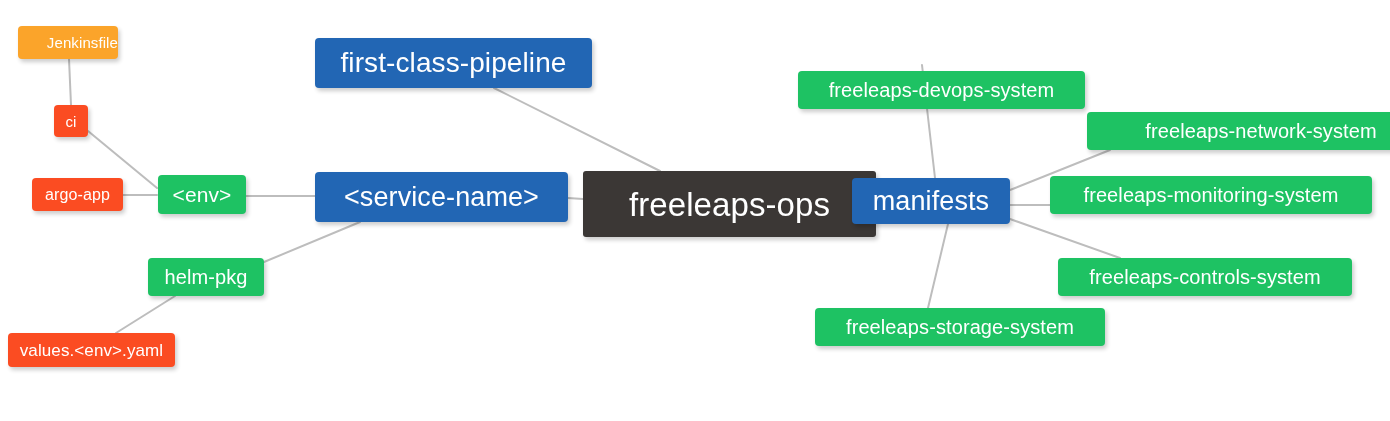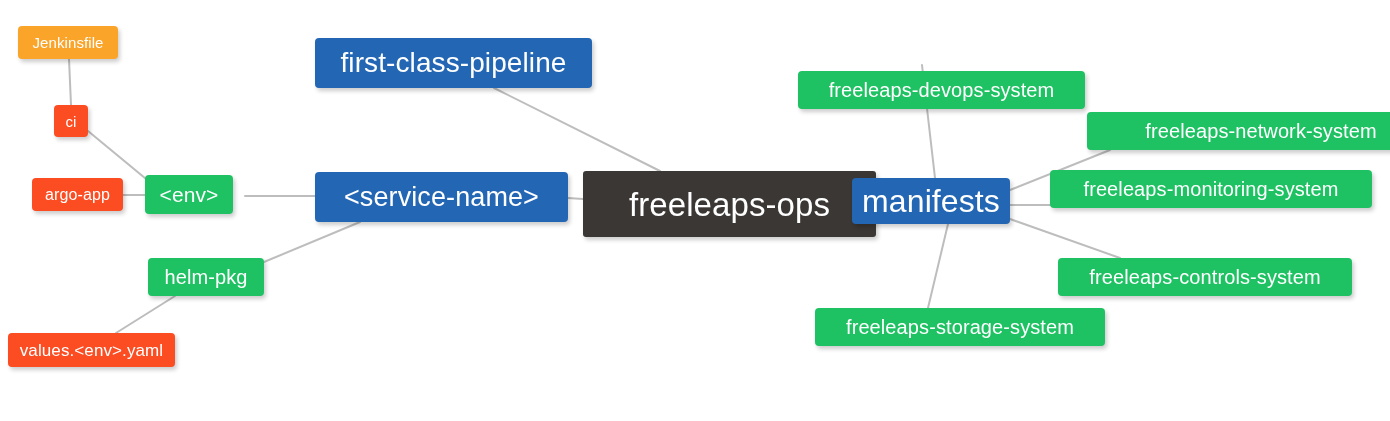--- a/index.html
+++ b/index.html
@@ -58,57 +58,57 @@
       <line x1="568" y1="198" x2="583" y2="199" stroke="#bdbdbd" stroke-width="2" stroke-linecap="round"></line>
       <line x1="494" y1="88" x2="660" y2="171" stroke="#bdbdbd" stroke-width="2" stroke-linecap="round"></line>
       <line x1="845" y1="201" x2="852" y2="201" stroke="#bdbdbd" stroke-width="2" stroke-linecap="round"></line>
       <line x1="935" y1="178" x2="922" y2="65" stroke="#bdbdbd" stroke-width="2" stroke-linecap="round"></line>
       <line x1="1010" y1="190" x2="1110" y2="150" stroke="#bdbdbd" stroke-width="2" stroke-linecap="round"></line>
       <line x1="1010" y1="205" x2="1050" y2="205" stroke="#bdbdbd" stroke-width="2" stroke-linecap="round"></line>
       <line x1="1010" y1="219" x2="1120" y2="258" stroke="#bdbdbd" stroke-width="2" stroke-linecap="round"></line>
       <line x1="948" y1="224" x2="928" y2="308" stroke="#bdbdbd" stroke-width="2" stroke-linecap="round"></line>
     </svg>
   <div id="nodes">
-      <div class="node" style="left: 18px; top: 26px; width: 100px; height: 33px; background: rgb(251, 164, 42); font-size: 15px;">
+      <div class="node" style="left: 18px; top: 26px; width: 100px; height: 33px; background: rgb(251, 164, 42); font-size: 15px; justify-content: flex-end;">
         <span>Jenkinsfile</span>
       </div>
       <div class="node" style="left: 54px; top: 105px; width: 34px; height: 32px; background: rgb(251, 76, 34); font-size: 15px;">
         <span>ci</span>
       </div>
       <div class="node" style="left: 32px; top: 178px; width: 91px; height: 33px; background: rgb(251, 76, 34); font-size: 16px;">
         <span>argo-app</span>
       </div>
-      <div class="node" style="left: 145px; top: 175px; width: 88px; height: 39px; background: rgb(30, 194, 99); font-size: 21px;">
+      <div class="node" style="left: 158px; top: 175px; width: 88px; height: 39px; background: rgb(30, 194, 99); font-size: 21px;">
         <span>&lt;env&gt;</span>
       </div>
       <div class="node" style="left: 148px; top: 258px; width: 116px; height: 38px; background: rgb(30, 194, 99); font-size: 20px;">
         <span>helm-pkg</span>
       </div>
       <div class="node" style="left: 8px; top: 333px; width: 167px; height: 34px; background: rgb(251, 76, 34); font-size: 17px;">
         <span>values.&lt;env&gt;.yaml</span>
       </div>
       <div class="node" style="left: 315px; top: 38px; width: 277px; height: 50px; background: rgb(34, 102, 180); font-size: 28px;">
         <span>first-class-pipeline</span>
       </div>
       <div class="node" style="left: 315px; top: 172px; width: 253px; height: 50px; background: rgb(34, 102, 180); font-size: 27px;">
         <span>&lt;service-name&gt;</span>
       </div>
       <div class="node root" style="left: 583px; top: 171px; width: 293px; height: 66px; background: rgb(59, 55, 53); font-size: 33px;">
         <span>freeleaps-ops</span>
       </div>
-      <div class="node" style="left: 852px; top: 178px; width: 158px; height: 46px; background: rgb(34, 102, 180); font-size: 32px;">
+      <div class="node" style="left: 852px; top: 178px; width: 158px; height: 46px; background: rgb(34, 102, 180); font-size: 27px;">
         <span>manifests</span>
       </div>
       <div class="node" style="left: 798px; top: 27px; width: 287px; height: 38px; background: rgb(30, 194, 99); font-size: 20px; margin-top: 44px;">
         <span>freeleaps-devops-system</span>
       </div>
       <div class="node" style="left: 1055px; top: 112px; width: 348px; height: 38px; background: rgb(30, 194, 99); font-size: 20px; margin-left: 32px;">
         <span>freeleaps-network-system</span>
       </div>
-      <div class="node" style="left: 1050px; top: 170px; width: 322px; height: 38px; background: rgb(30, 194, 99); font-size: 20px;">
+      <div class="node" style="left: 1050px; top: 176px; width: 322px; height: 38px; background: rgb(30, 194, 99); font-size: 20px;">
         <span>freeleaps-monitoring-system</span>
       </div>
       <div class="node" style="left: 1058px; top: 258px; width: 294px; height: 38px; background: rgb(30, 194, 99); font-size: 20px;">
         <span>freeleaps-controls-system</span>
       </div>
       <div class="node" style="left: 815px; top: 308px; width: 290px; height: 38px; background: rgb(30, 194, 99); font-size: 20px;">
         <span>freeleaps-storage-system</span>
       </div>
     </div>
 </div>

